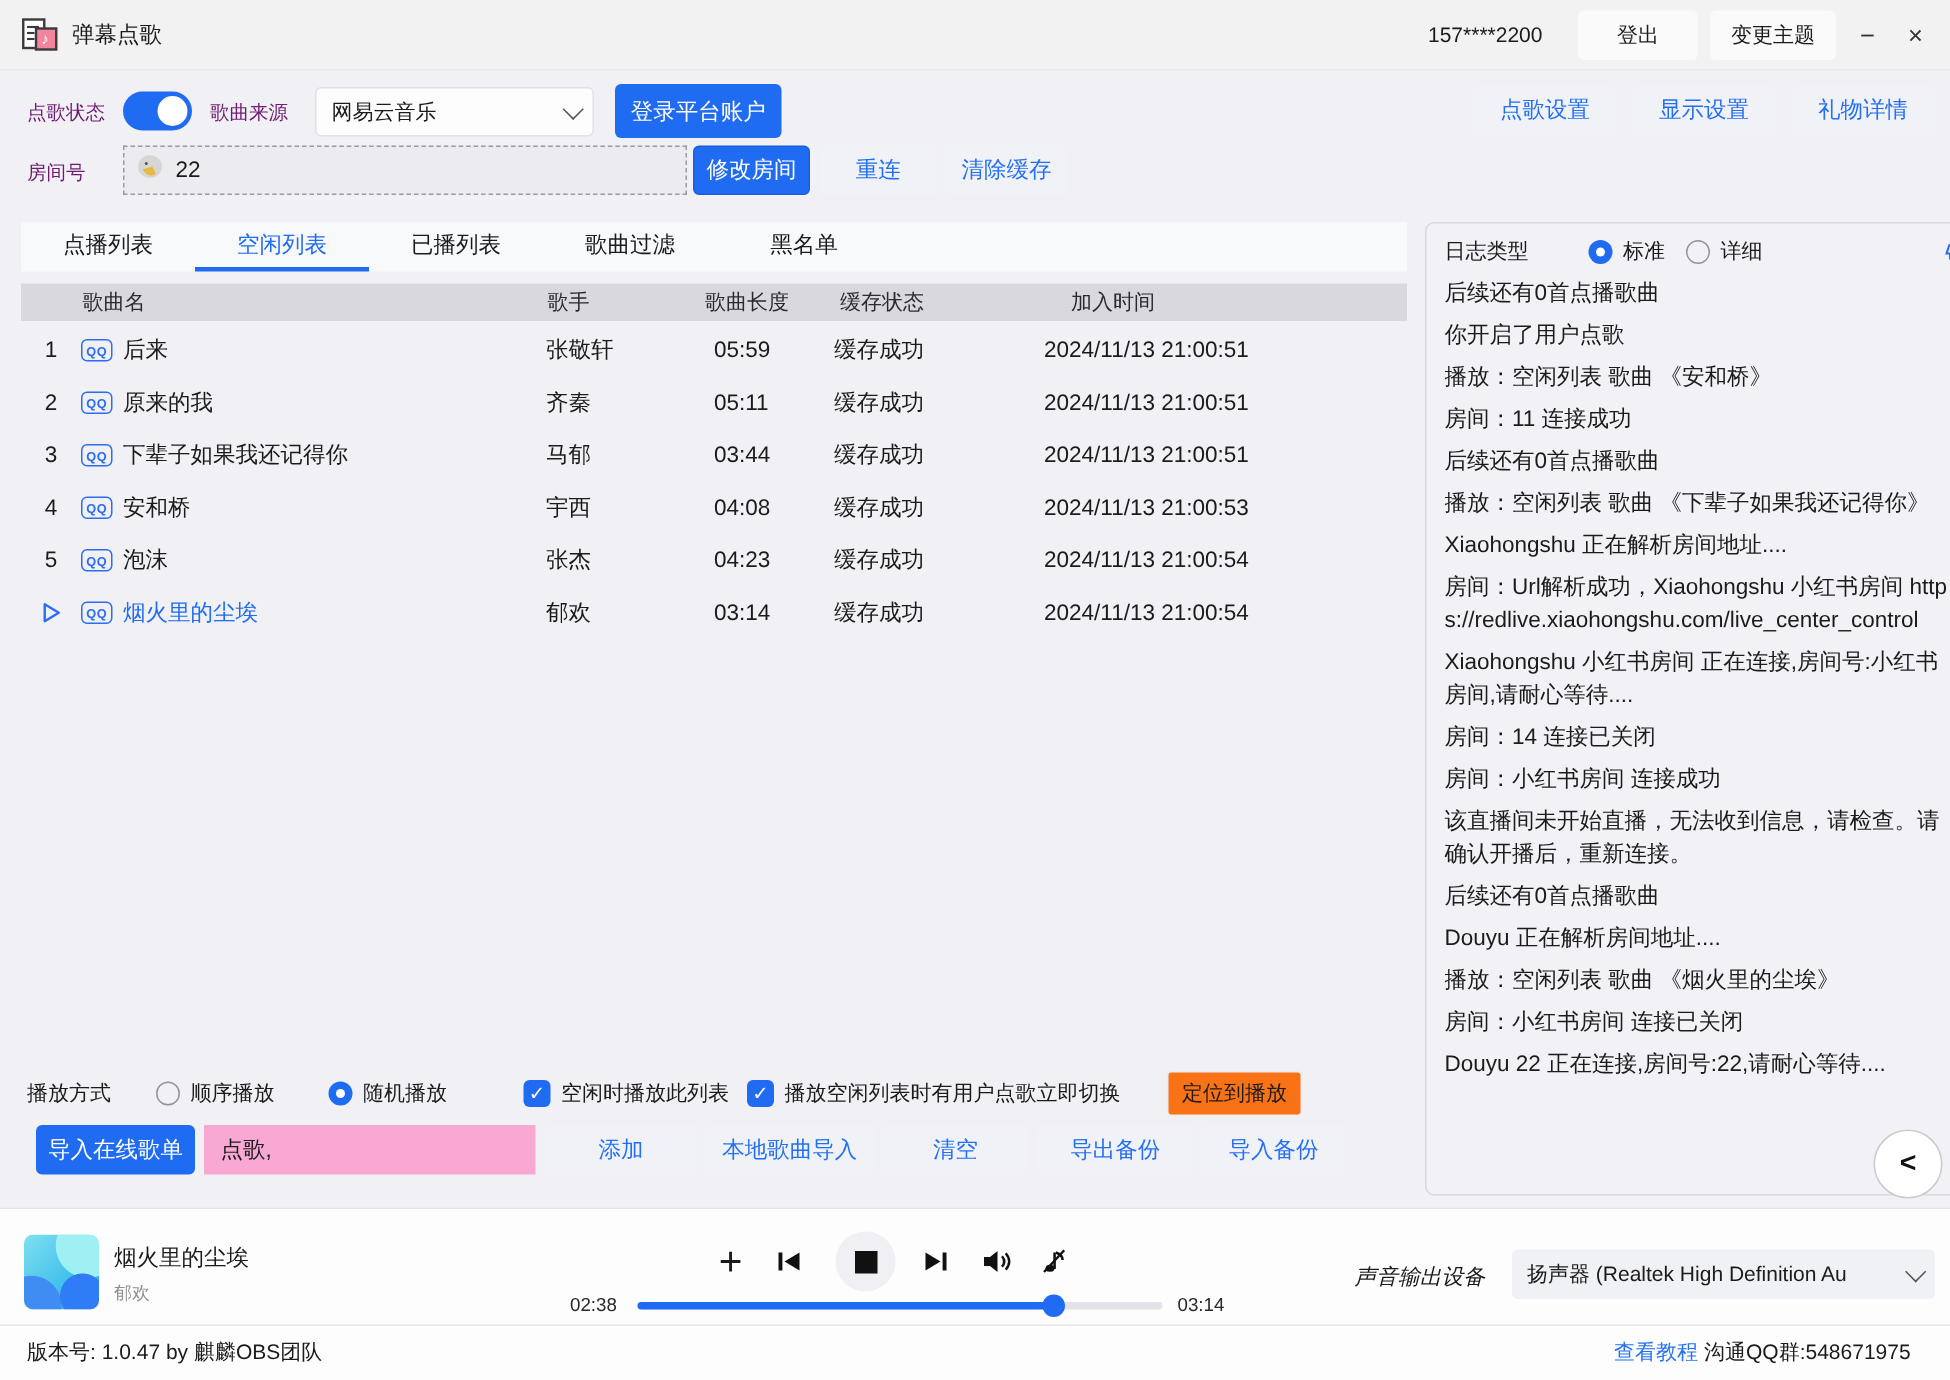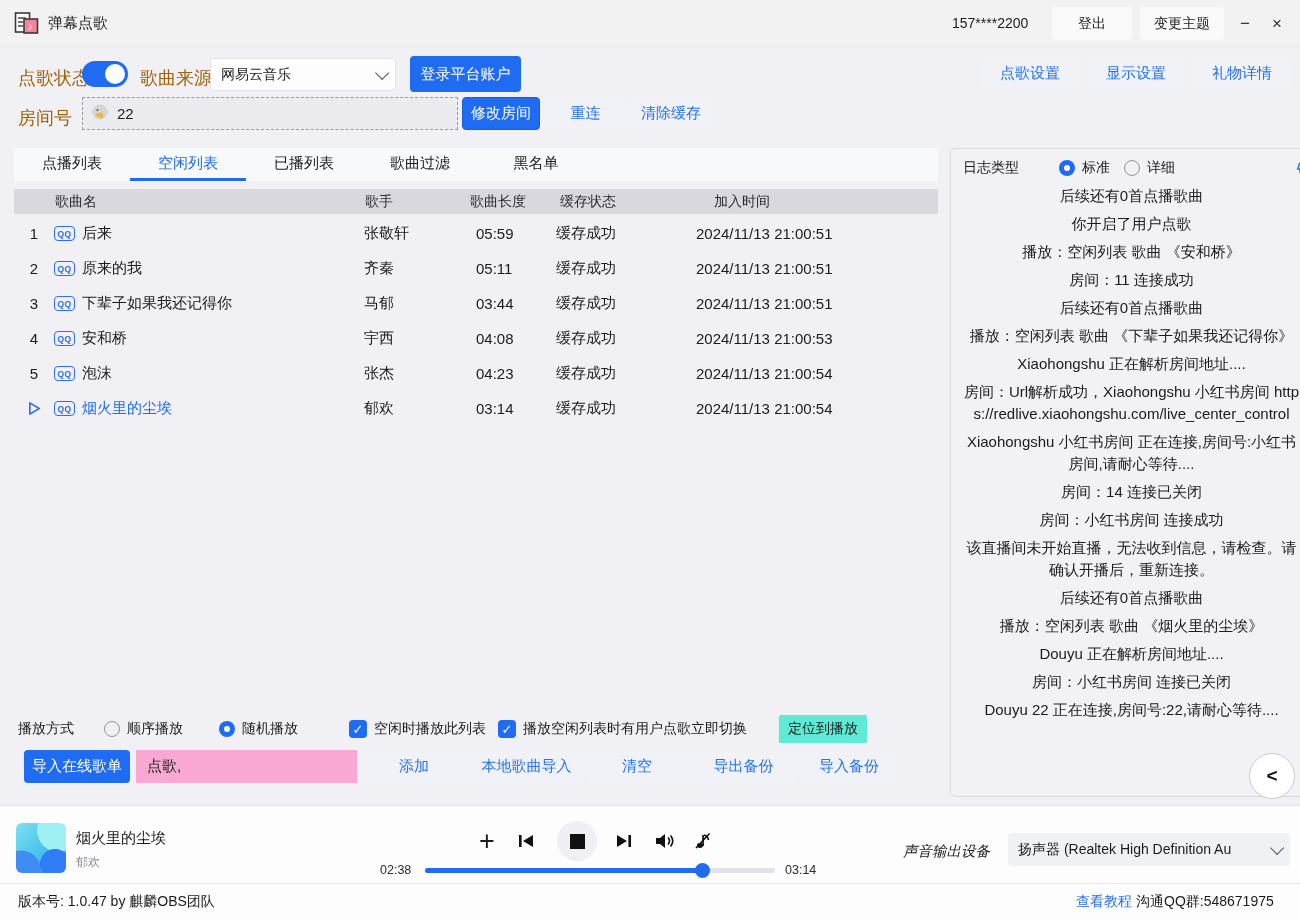--- a/index.html
+++ b/index.html
@@ -19,21 +19,21 @@
   .app-title{position:absolute;left:48px;top:14px;font-size:15px;color:#1b1b1b;}
   .account{position:absolute;left:952px;top:15px;font-size:14px;color:#1b1b1b;}
   .tb-btn{position:absolute;top:7px;height:33px;background:#fafafb;border:none;border-radius:4px;font-size:14px;color:#1b1b1b;display:flex;align-items:center;justify-content:center;cursor:pointer;font-family:inherit;}
   #logout-btn{left:1052px;width:80px;}
   #theme-btn{left:1140px;width:84px;}
   .win-glyph{position:absolute;top:11px;width:26px;height:26px;display:flex;align-items:center;justify-content:center;font-size:17px;color:#333;cursor:pointer;}
   #min-btn{left:1232px;}
   #close-btn{left:1264px;}
 
   
-  .lbl{position:absolute;font-size:18px;color:#a16207;}
+  .lbl{position:absolute;font-size:13px;color:#701a75;}
   .toggle{position:absolute;left:82px;top:61px;width:46px;height:26px;border-radius:13px;background:var(--accent);cursor:pointer;}
   .toggle .knob{position:absolute;right:3px;top:3px;width:20px;height:20px;border-radius:50%;background:#fff;}
   .select{position:absolute;background:#fdfdfe;border:1px solid #e1e1e6;border-radius:4px;display:flex;align-items:center;font-size:14px;color:#1b1b1b;padding:0 10px;cursor:pointer;}
   #source-select{left:210px;top:58px;width:186px;height:33px;}
   .chev{margin-left:auto;width:10px;height:10px;border-right:1.6px solid #555;border-bottom:1.6px solid #555;transform:rotate(45deg) translateY(-3px);}
   .btn-primary{background:var(--accent);color:#fff;border:none;border-radius:4px;font-size:15px;display:flex;align-items:center;justify-content:center;cursor:pointer;font-family:inherit;}
   #login-btn{position:absolute;left:410px;top:56px;width:111px;height:36px;}
   .btn-light{background:var(--light-btn);color:var(--link);border:none;border-radius:3px;font-size:15px;display:flex;align-items:center;justify-content:center;cursor:pointer;font-family:inherit;}
   .settings-row{position:absolute;left:982px;top:57px;display:flex;gap:10px;}
   .settings-row .btn-light{width:96px;height:33px;}
@@ -59,35 +59,35 @@
   .song-row.playing .name{color:var(--accent);}
   .play-tri{display:block;margin:0 auto;}
 
   
   .ctrl-row1{position:absolute;left:18px;top:714px;height:30px;display:flex;align-items:center;}
   .radio{width:16px;height:16px;border-radius:50%;border:1.5px solid #93939b;background:transparent;position:relative;cursor:pointer;flex:none;}
   .radio.checked{border:none;background:var(--accent);}
   .radio.checked::after{content:"";position:absolute;left:5px;top:5px;width:6px;height:6px;border-radius:50%;background:#fff;}
   .checkbox{width:18px;height:18px;border-radius:4px;background:var(--accent);color:#fff;font-size:13px;font-weight:bold;display:flex;align-items:center;justify-content:center;cursor:pointer;flex:none;}
   .opt-label{font-size:14px;color:#1b1b1b;margin-left:7px;cursor:pointer;}
-  #locate-btn{position:absolute;left:778px;top:714px;width:90px;height:30px;background:#5eead4;border:1px solid #ececf0;border-radius:3px;font-size:14px;color:#1b1b1b;cursor:pointer;font-family:inherit;}
+  #locate-btn{position:absolute;left:778px;top:714px;width:90px;height:30px;background:#f97316;border:1px solid #ececf0;border-radius:3px;font-size:14px;color:#1b1b1b;cursor:pointer;font-family:inherit;}
   .ctrl-row2{position:absolute;left:24px;top:750px;height:33px;display:flex;}
   #import-online-btn{width:106px;height:33px;}
   #command-input{width:221px;height:33px;margin-left:6px;border:none;background:#f9a8d4;font-size:15px;color:#1b1b1b;padding:0 11px;outline:none;font-family:inherit;}
   .action-btns{display:flex;margin-left:6px;gap:5px;}
   .action-btns .btn-light{height:33px;}
 
   
   .log-panel{position:absolute;left:950px;top:148px;width:375px;height:649px;background:#f1f1f6;border:1px solid #d9d9de;border-radius:6px;}
   .log-header{position:absolute;left:12px;top:9px;right:12px;height:20px;display:flex;align-items:center;}
   .log-header .lp-label{font-size:14px;color:#1b1b1b;}
   .log-radio-group{display:flex;align-items:center;margin-left:12px;gap:14px;padding-left:28px;}
   .log-radio{display:flex;align-items:center;}
   .broom{margin-left:auto;cursor:pointer;}
-  .log-entries{position:absolute;left:12px;top:36px;right:24px;bottom:6px;overflow:hidden;text-align:center;}
+  .log-entries{position:absolute;left:12px;top:36px;right:24px;bottom:6px;overflow:hidden;}
   .log-entry{font-size:15px;line-height:22px;color:#1b1b1b;margin-bottom:6px;word-break:break-all;}
   .log-scrollbar{position:absolute;right:4px;top:170px;width:8px;height:452px;background:#88888e;border-radius:4px;cursor:pointer;}
   .collapse-btn{position:absolute;left:1249px;top:753px;width:46px;height:46px;border-radius:50%;background:#fff;border:1px solid #c9c9ce;display:flex;align-items:center;justify-content:center;font-size:19px;font-weight:600;color:#111;cursor:pointer;z-index:5;}
 
   
   .player{position:absolute;left:0;top:805px;width:1300px;height:78px;background:#fdfdfe;border-top:1px solid #e3e3e8;}
   .album{position:absolute;left:16px;top:17px;width:50px;height:50px;border-radius:6px;
     background:
       radial-gradient(circle at 78% 82%, #2f7df6 0 26%, transparent 27%),
       radial-gradient(circle at 10% 95%, #3f8df2 0 30%, transparent 31%),
@@ -326,22 +326,22 @@
         <div class="log-entry">房间：11 连接成功</div>
         <div class="log-entry">后续还有0首点播歌曲</div>
         <div class="log-entry">播放：空闲列表 歌曲 《下辈子如果我还记得你》</div>
         <div class="log-entry">Xiaohongshu  正在解析房间地址....</div>
         <div class="log-entry">房间：Url解析成功，Xiaohongshu 小红书房间 https://redlive.xiaohongshu.com/live_center_control</div>
         <div class="log-entry">Xiaohongshu  小红书房间 正在连接,房间号:小红书房间,请耐心等待....</div>
         <div class="log-entry">房间：14 连接已关闭</div>
         <div class="log-entry">房间：小红书房间 连接成功</div>
         <div class="log-entry">该直播间未开始直播，无法收到信息，请检查。请确认开播后，重新连接。</div>
         <div class="log-entry">后续还有0首点播歌曲</div>
+        <div class="log-entry">Douyu  正在解析房间地址....</div>
         <div class="log-entry">播放：空闲列表 歌曲 《烟火里的尘埃》</div>
-        <div class="log-entry">Douyu  正在解析房间地址....</div>
         <div class="log-entry">房间：小红书房间 连接已关闭</div>
         <div class="log-entry">Douyu  22 正在连接,房间号:22,请耐心等待....</div>
       </div>
     <div class="log-scrollbar"></div>
   </div>
   <div class="collapse-btn">&lt;</div>
 
   <div class="player">
     <div class="album"></div>
     <span class="song-title">烟火里的尘埃</span>

